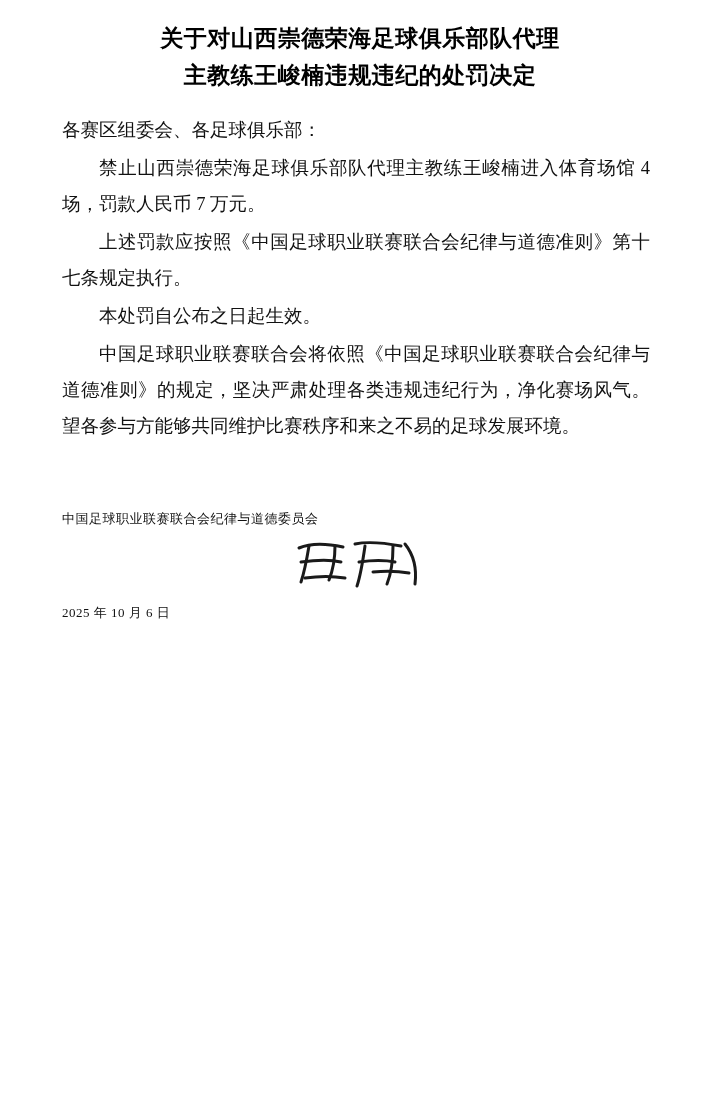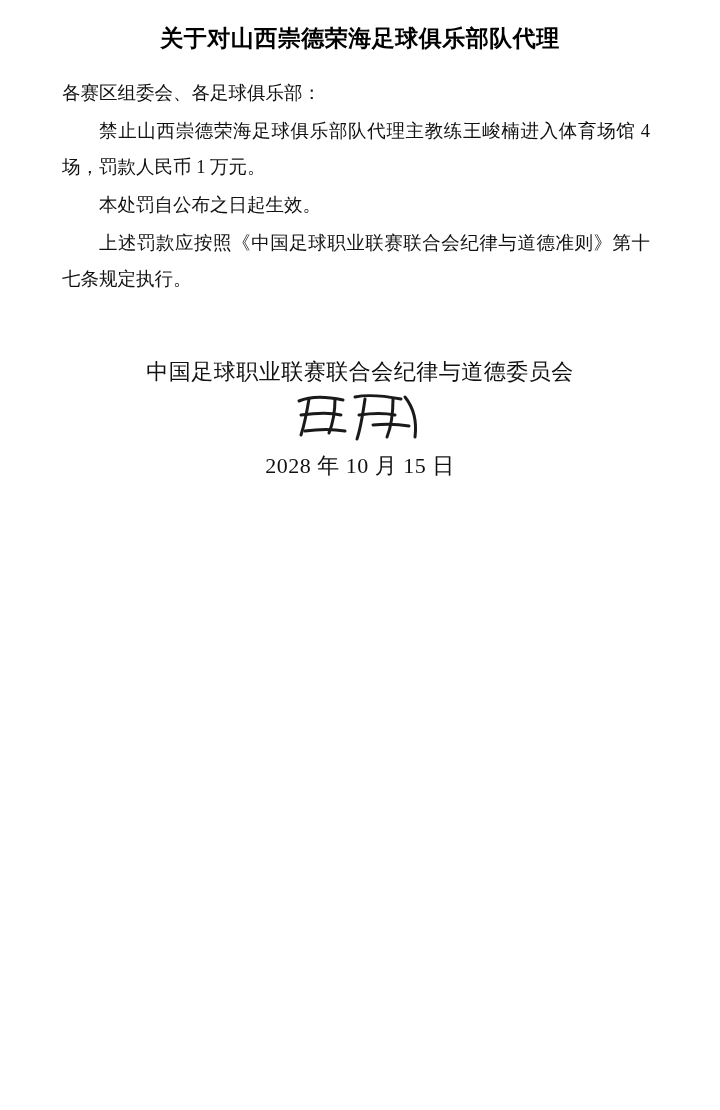--- a/index.html
+++ b/index.html
@@ -42,22 +42,22 @@
   }
   .para {
     margin: 0 8px 2px 0;
     text-indent: 2em;
   }
   .para.noindent {
     text-indent: 0;
   }
   .sign-block {
     margin-top: 58px;
-    text-align: center;
-    font-size: 22px;
+    text-align: left;
+    font-size: 13px;
     line-height: 34px;
   }
   .sign-org {
     letter-spacing: 0.5px;
   }
   .sign-person {
     margin-top: 8px;
     letter-spacing: 0.5px;
   }
   .signature-mark {
@@ -74,27 +74,29 @@
     letter-spacing: 0.5px;
   }
 </style>
 </head>
 <body>
 
 <div class="page">
 
   <div class="doc-title">
     <span class="line">关于对山西崇德荣海足球俱乐部队代理</span>
+    <span class="line">主教练王峻楠违规违纪的处罚决定</span>
   </div>
 
   <div class="body-text">
     <p class="para noindent">各赛区组委会、各足球俱乐部：</p>
-    <p class="para">禁止山西崇德荣海足球俱乐部队代理主教练王峻楠进入体育场馆 4 场，罚款人民币 1 万元。</p>
+    <p class="para">禁止山西崇德荣海足球俱乐部队代理主教练王峻楠进入体育场馆 4 场，罚款人民币 7 万元。</p>
+    <p class="para">上述罚款应按照《中国足球职业联赛联合会纪律与道德准则》第十七条规定执行。</p>
     <p class="para">本处罚自公布之日起生效。</p>
-    <p class="para">上述罚款应按照《中国足球职业联赛联合会纪律与道德准则》第十七条规定执行。</p>
+    <p class="para">中国足球职业联赛联合会将依照《中国足球职业联赛联合会纪律与道德准则》的规定，坚决严肃处理各类违规违纪行为，净化赛场风气。望各参与方能够共同维护比赛秩序和来之不易的足球发展环境。</p>
   </div>
 
   <div class="sign-block">
     <div class="sign-org">中国足球职业联赛联合会纪律与道德委员会</div>
     <div class="signature-mark">
       <svg width="150" height="62" viewBox="0 0 150 62" aria-hidden="true">
         <g fill="none" stroke="#1a1a1a" stroke-width="3" stroke-linecap="round" stroke-linejoin="round">
           <path d="M14 16 C28 10, 44 12, 58 15"></path>
           <path d="M24 14 C22 26, 20 38, 16 50"></path>
           <path d="M16 30 C30 28, 44 27, 56 30"></path>
@@ -102,16 +104,16 @@
           <path d="M20 46 C34 44, 48 44, 60 46"></path>
           <path d="M70 12 C84 9, 100 11, 116 14"></path>
           <path d="M80 14 C78 28, 76 42, 72 54"></path>
           <path d="M108 14 C108 30, 106 42, 102 52"></path>
           <path d="M74 30 C88 28, 100 28, 110 30"></path>
           <path d="M120 12 C128 22, 132 36, 130 52"></path>
           <path d="M88 40 C100 39, 112 39, 124 41"></path>
         </g>
       </svg>
     </div>
-    <div class="sign-date">2028 年 10 月 15 日</div>
+    <div class="sign-date">2025 年 10 月 6 日</div>
   </div>
 
 </div>
 
 </body></html>

